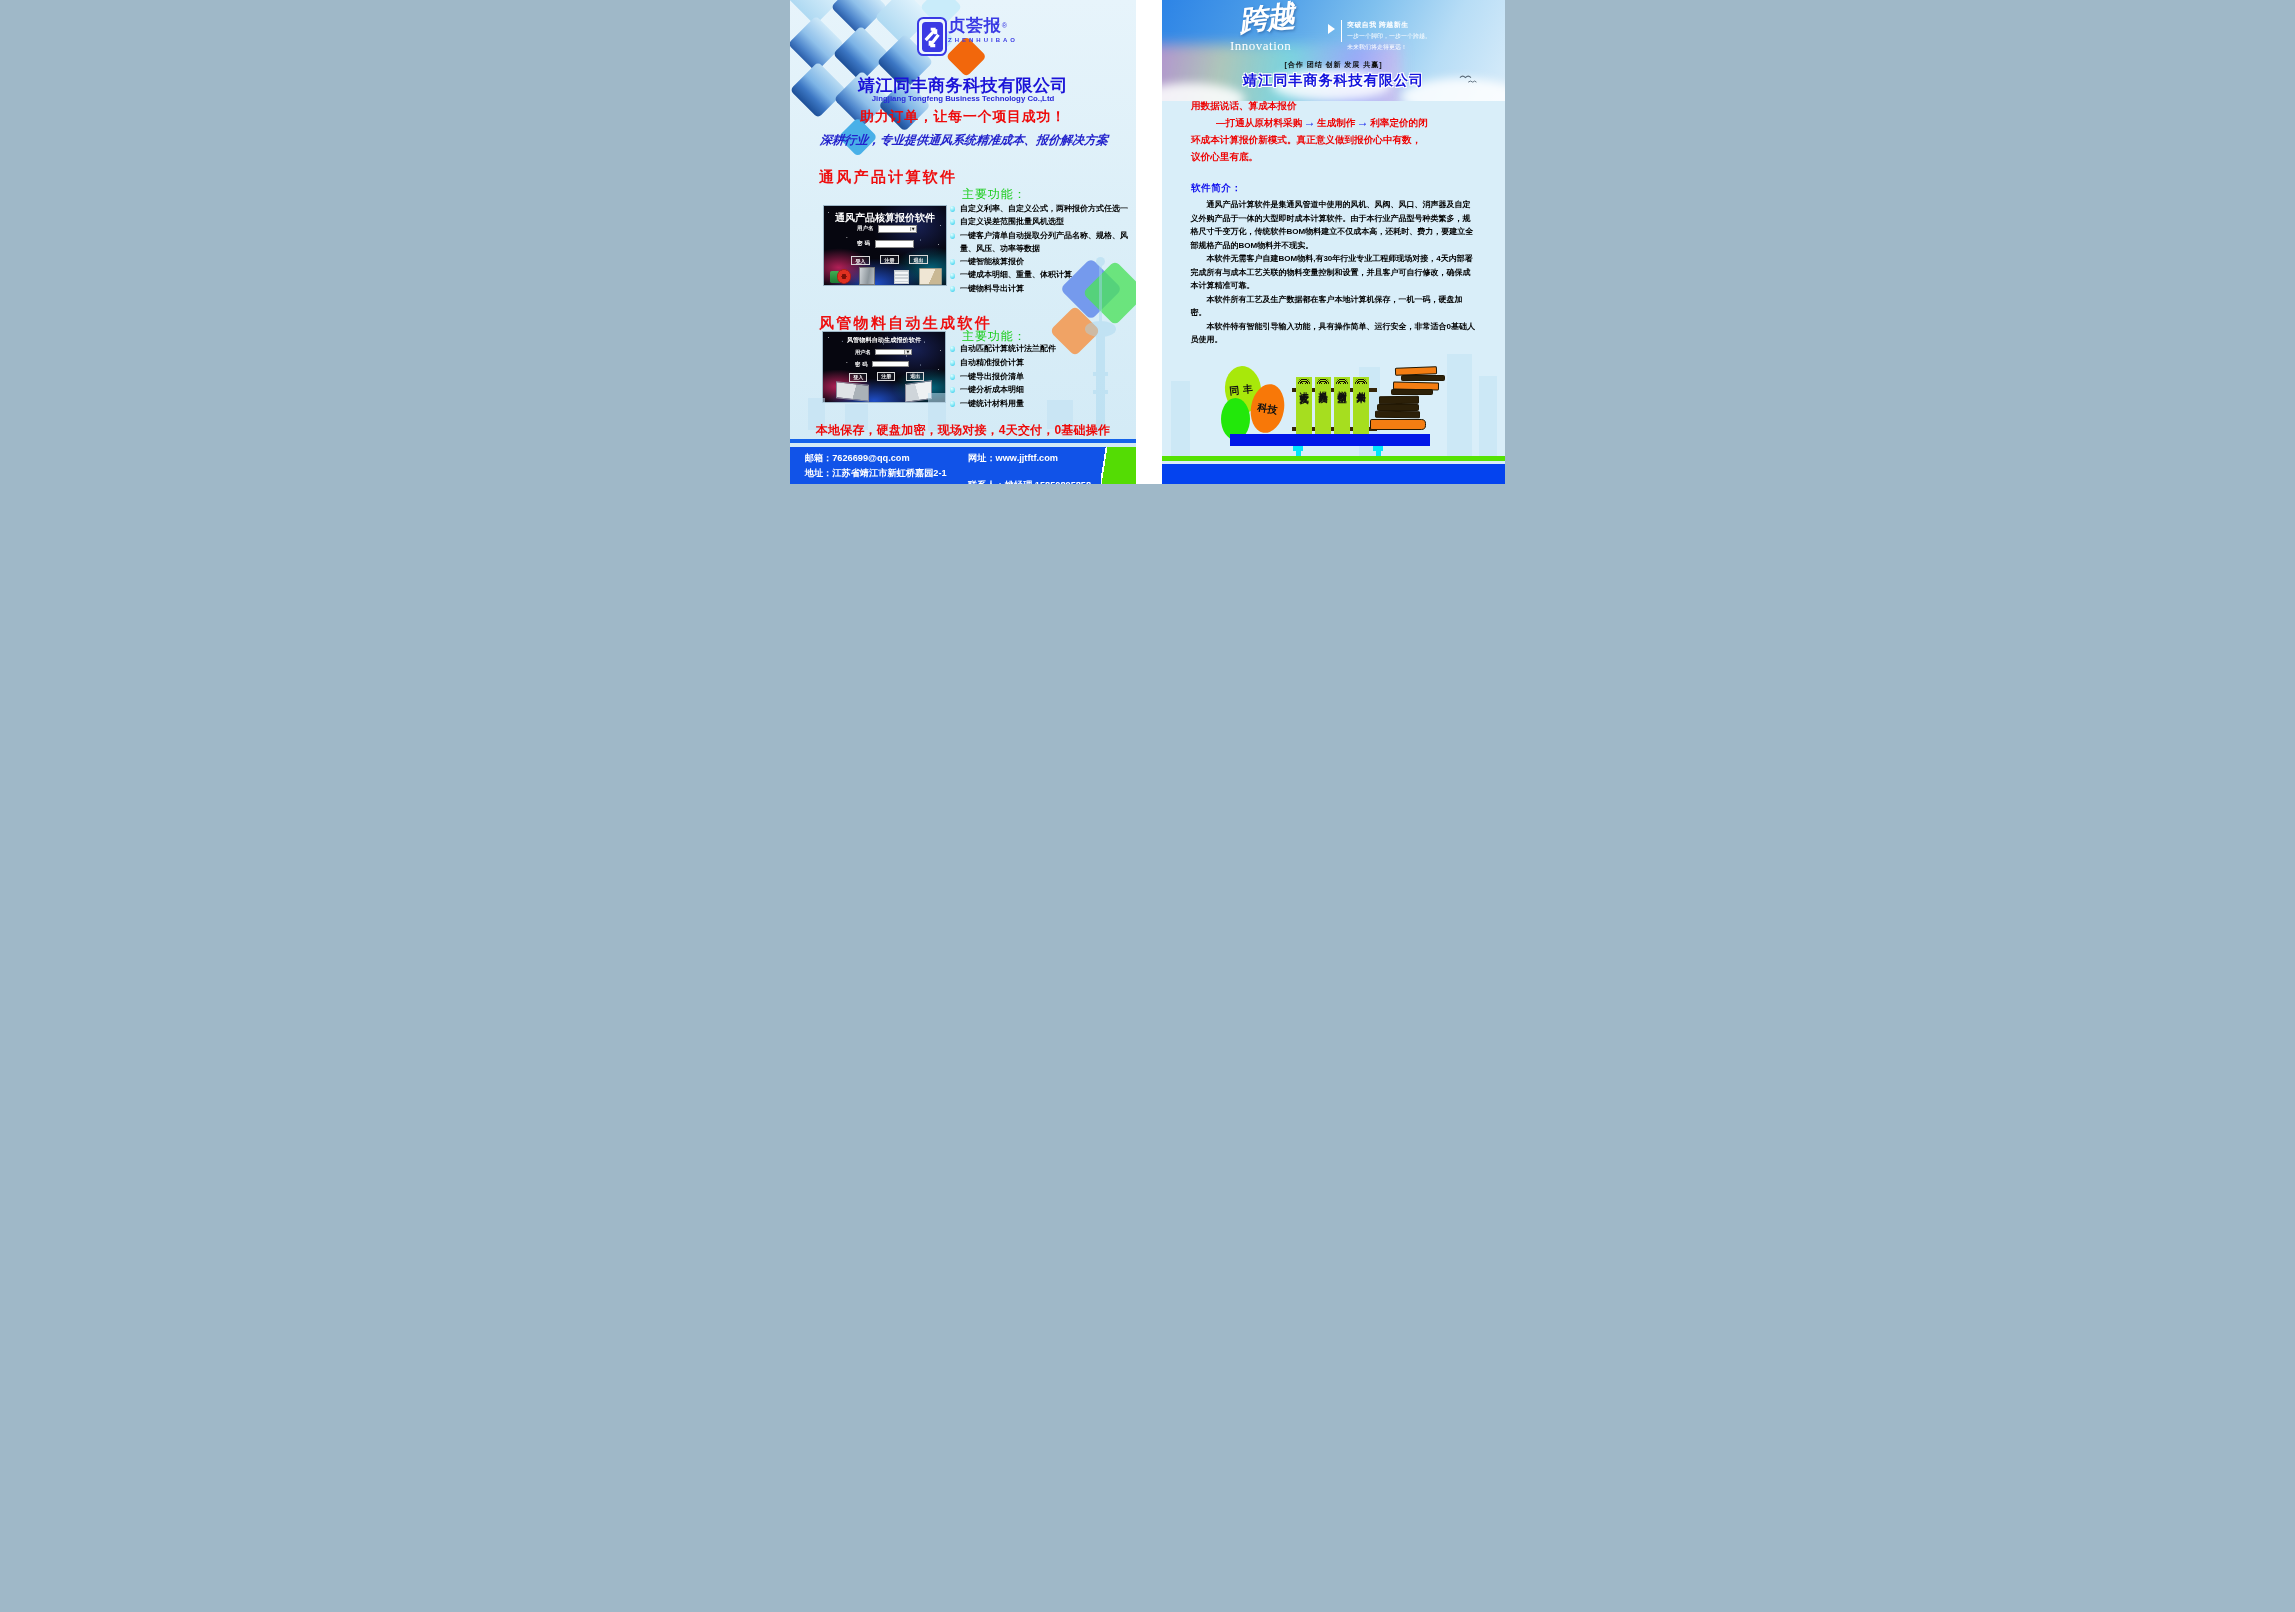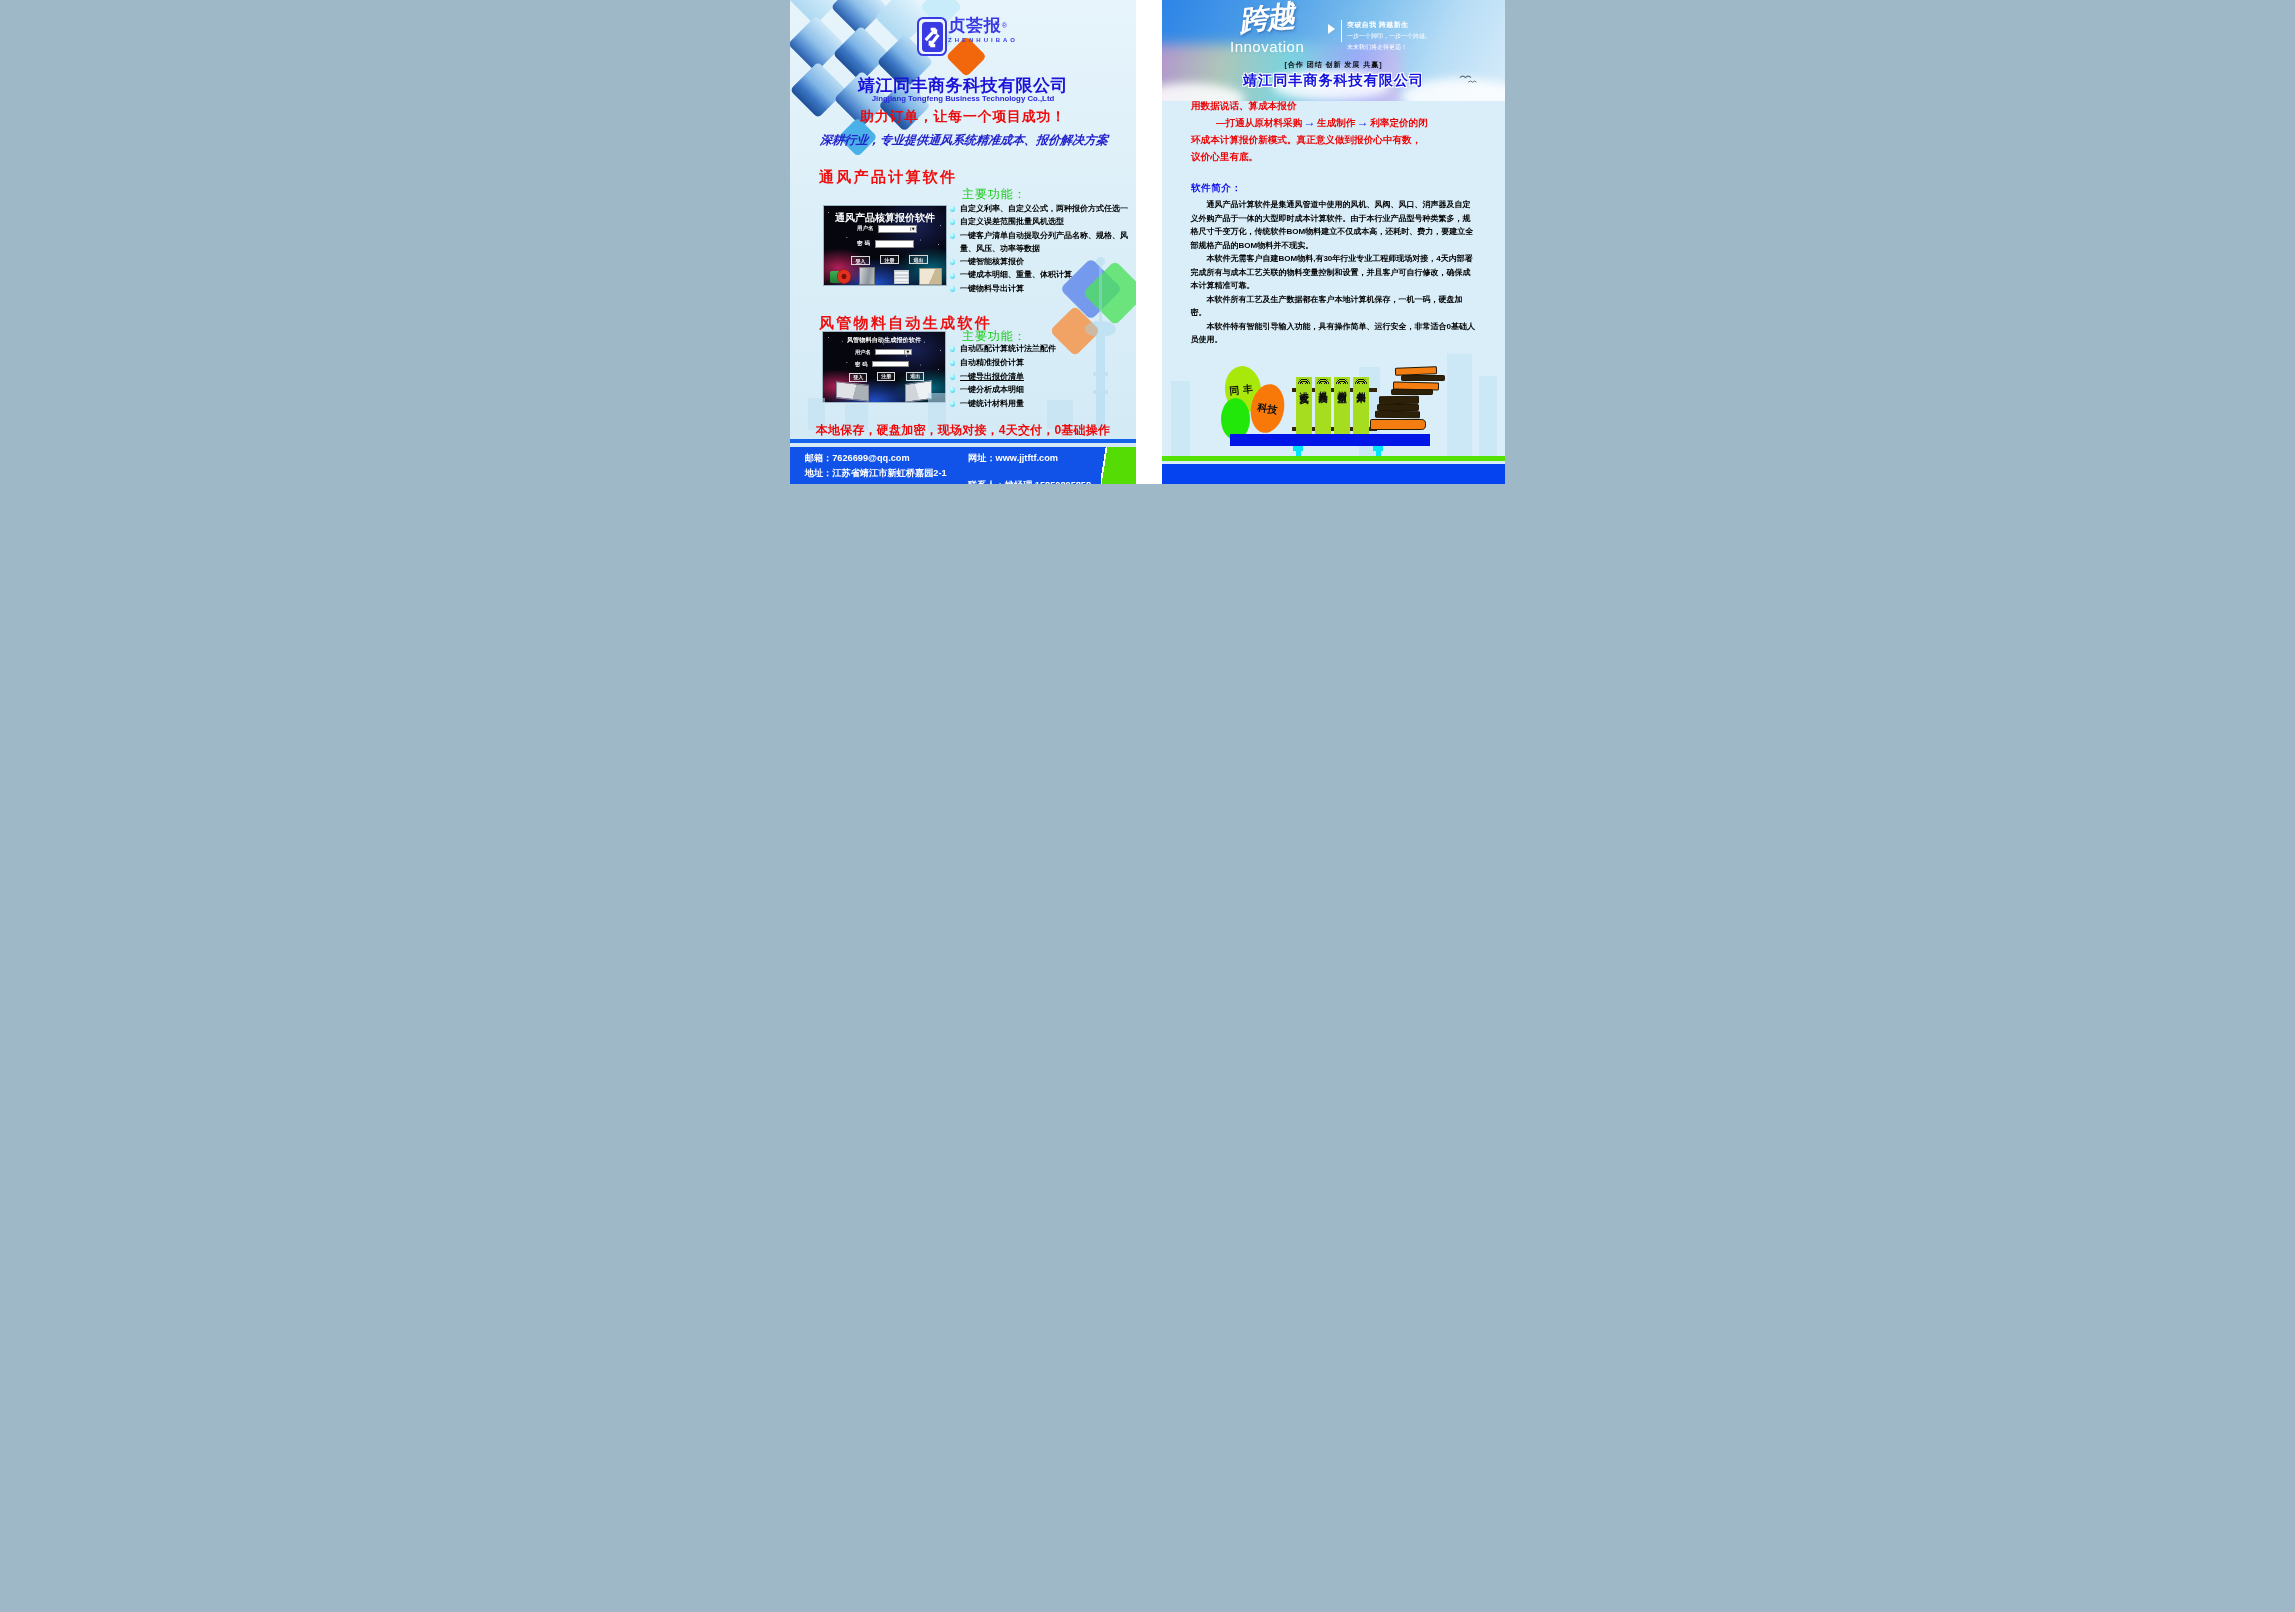--- a/index.html
+++ b/index.html
@@ -84,22 +84,22 @@
   
   #right-page{position:absolute;left:372px;top:0;width:343px;height:484px;overflow:hidden;background:#d9eef9;}
   #sky{position:absolute;left:0;top:0;width:343px;height:101px;overflow:hidden;
     background:linear-gradient(115deg,#2d84e6 0%,#4f9fe8 30%,#7fc0ee 55%,#b7ddf6 78%,#d8ecfa 100%);}
   #sky .rainbow{position:absolute;left:-18.4px;top:44px;width:257px;height:69px;filter:blur(6.4px);opacity:.8;
     background:linear-gradient(100deg,rgba(255,140,200,.8),rgba(255,235,150,.7) 30%,rgba(150,255,210,.6) 55%,rgba(170,150,255,.7) 80%,rgba(255,180,230,.6));}
   #sky .cloud{position:absolute;background:rgba(255,255,255,.85);border-radius:50%;filter:blur(4.6px);}
   .brand{position:absolute;left:77px;top:-0.9px;color:#fff;font-family:"DejaVu Serif",serif;
     font-style:italic;font-weight:bold;font-size:29px;letter-spacing:-1.8px;transform:rotate(-7deg);
     text-shadow:0.9px 1.4px 2.8px rgba(20,60,120,.45);white-space:nowrap;}
-  .brand-en{position:absolute;left:68px;top:38px;color:#fff;font-family:Liberation Sans, sans-serif;
-    font-size:15px;letter-spacing:0.5px;text-align:center;}
+  .brand-en{position:absolute;left:68px;top:38px;color:#fff;font-family:Liberation Serif, serif;
+    font-size:13px;letter-spacing:0.5px;text-align:center;}
   .play{position:absolute;left:166px;top:24px;width:0;height:0;
     border-left:7.8px solid #fff;border-top:5px solid transparent;border-bottom:5px solid transparent;}
   .vbar{position:absolute;left:179px;top:20px;width:1.4px;height:22px;background:#fff;}
   .slogan1{position:absolute;left:185px;top:20px;color:#fff;font-weight:bold;font-size:6.9px;
     letter-spacing:0.5px;white-space:nowrap;}
   .slogan2{position:absolute;left:185px;top:32px;color:#fff;font-size:6px;white-space:nowrap;}
   .slogan3{position:absolute;left:185px;top:43px;color:#fff;font-size:6px;white-space:nowrap;}
   .values{position:absolute;left:0;width:343px;top:60px;text-align:center;color:#111;
     font-size:7.1px;font-weight:bold;letter-spacing:0.9px;}
   .company-r{position:absolute;left:0;width:343px;top:71px;text-align:center;
@@ -252,21 +252,21 @@
       <div class="shot-btn" style="position:absolute;left:26px;top:41px;width:18.4px;height:8.7px;">登入</div>
       <div class="shot-btn" style="position:absolute;left:54px;top:40px;width:18.4px;height:8.7px;">注册</div>
       <div class="shot-btn" style="position:absolute;left:83px;top:40px;width:18.4px;height:8.7px;">退出</div>
       <div class="thumb" style="left:13px;top:51px;width:33px;height:17.4px;background:linear-gradient(105deg,#dfe3e6 55%,#aab2b8 56%);border:0.5px solid #889;transform:skewY(6deg);"></div>
       <div class="thumb" style="left:82px;top:50px;width:27px;height:19px;background:linear-gradient(75deg,#cfd5da 45%,#eef1f3 46%);border:0.5px solid #889;transform:skewY(-8deg);"></div>
     </div>
 
     <ul class="feat-list" style="left:158px;top:342px;width:185px;">
       <li style="line-height:13.8px;"><span class="dot"></span><span>自动匹配计算统计法兰配件</span></li>
       <li style="line-height:13.8px;"><span class="dot"></span><span>自动精准报价计算</span></li>
-      <li style="line-height:13.8px;text-decoration:underline;"><span class="dot"></span><span>一键导出报价清单</span></li>
+      <li style="line-height:13.8px;"><span class="dot"></span><span>一键导出报价清单</span></li>
       <li style="line-height:13.8px;"><span class="dot"></span><span>一键分析成本明细</span></li>
       <li style="line-height:13.8px;"><span class="dot"></span><span>一键统计材料用量</span></li>
     </ul>
 
     <div class="watermark" style="left:18.4px;top:398px;width:16.5px;height:32px;"></div>
     <div class="watermark" style="left:55px;top:404px;width:23px;height:26px;"></div>
     <div class="watermark" style="left:138px;top:393px;width:18.4px;height:38px;"></div>
     <div class="watermark" style="left:257px;top:400px;width:26px;height:29px;"></div>
 
     <div class="bottom-line">本地保存，硬盘加密，现场对接，4天交付，0基础操作</div>

